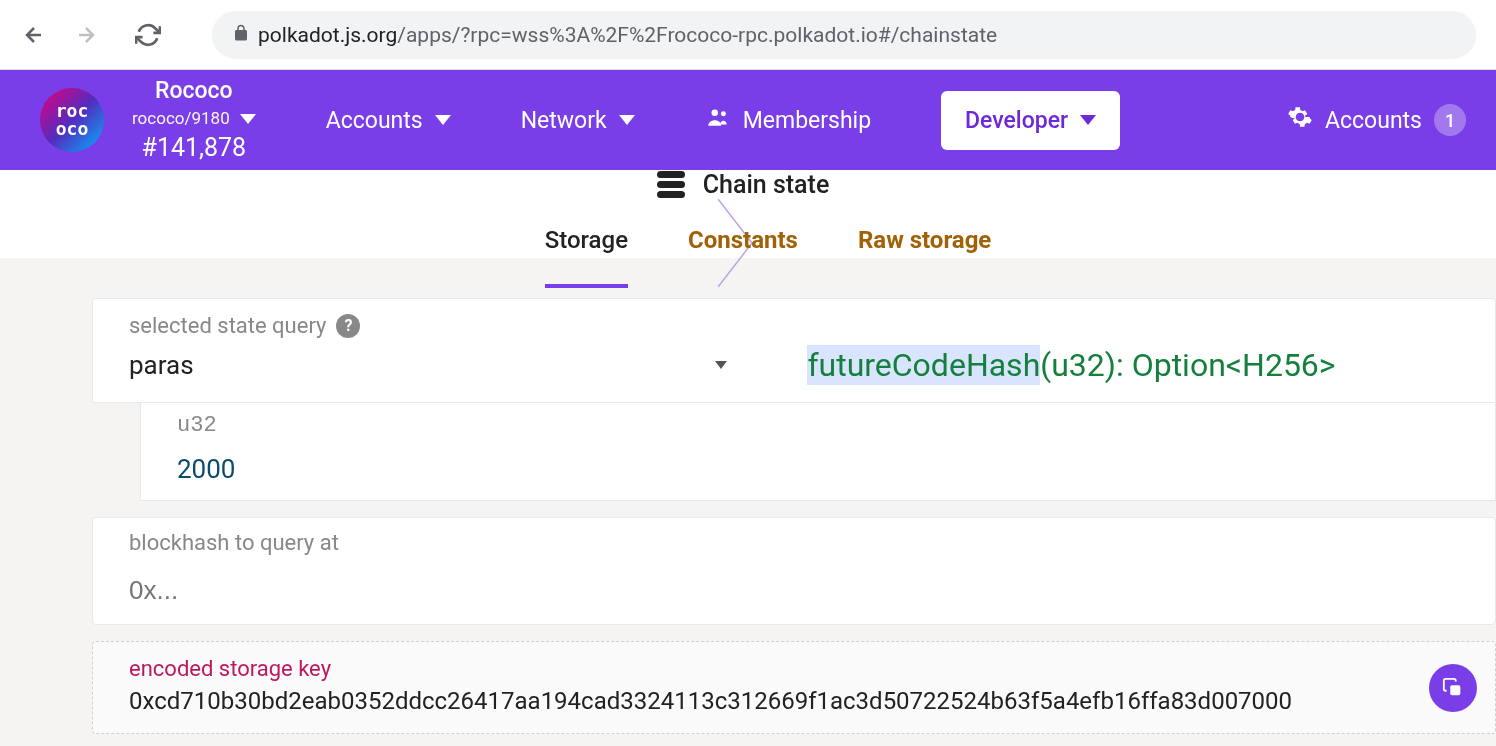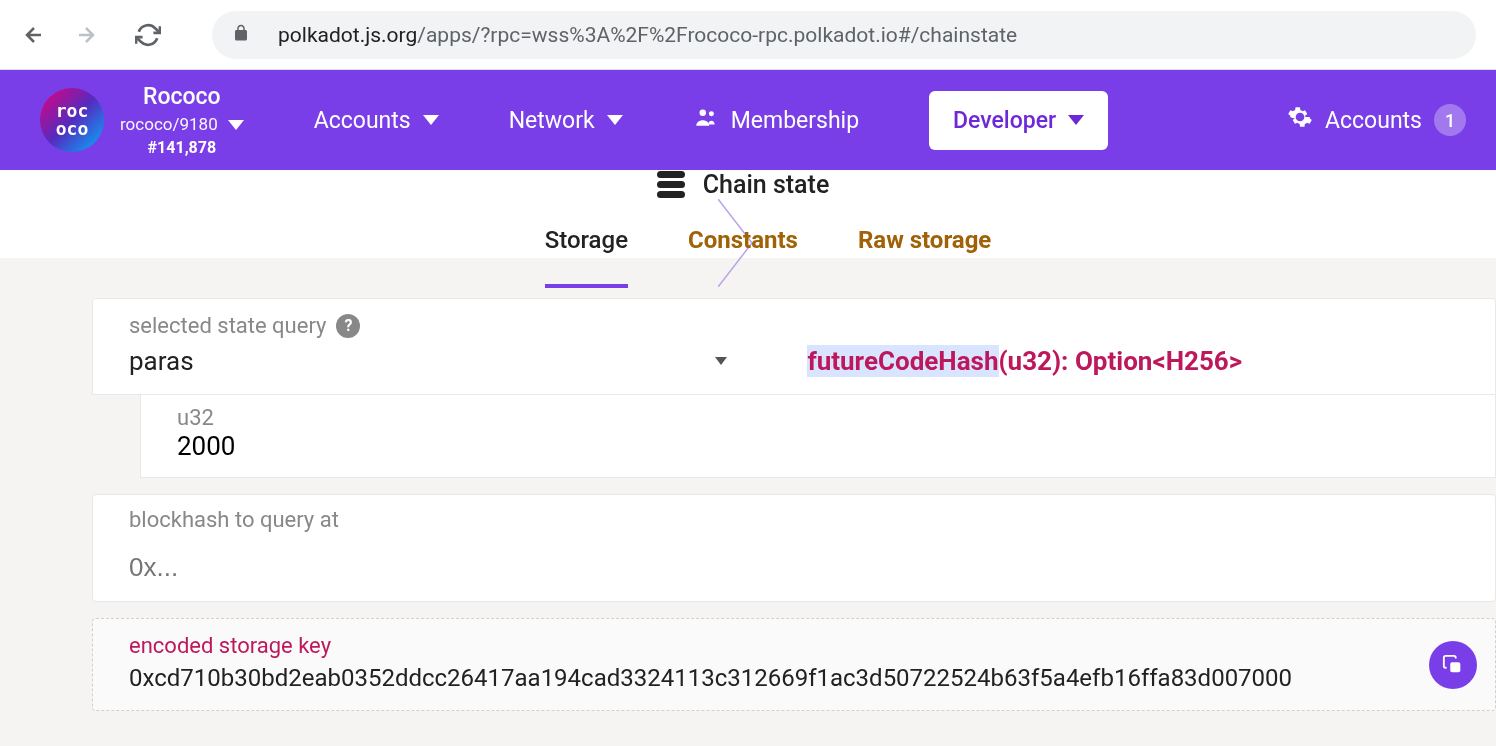--- a/index.html
+++ b/index.html
@@ -4,33 +4,33 @@
   <style>
     * { margin: 0; padding: 0; box-sizing: border-box; }
     body { font-family: -apple-system, BlinkMacSystemFont, "Segoe UI", Roboto, sans-serif; background: #f5f4f3; }
     
     
     .browser-bar { display: flex; align-items: center; height: 70px; padding: 0 20px; background: #fff; border-bottom: 1px solid #e0e0e0; gap: 20px; }
     .nav-arrows { display: flex; gap: 24px; align-items: center; }
     .nav-arrow { width: 28px; height: 28px; display: flex; align-items: center; justify-content: center; color: #5f6368; cursor: pointer; }
     .nav-arrow.disabled { color: #bdc1c6; }
     .reload-btn { width: 28px; height: 28px; display: flex; align-items: center; justify-content: center; color: #5f6368; cursor: pointer; margin-left: 10px; }
-    .address-bar { flex: 1; display: flex; align-items: center; background: #f1f3f4; border-radius: 30px; height: 48px; padding: 0 20px; margin-left: 30px; gap: 28px; font-size: 20px; }
+    .address-bar { flex: 1; display: flex; align-items: center; background: #f1f3f4; border-radius: 30px; height: 48px; padding: 0 20px; margin-left: 30px; gap: 8px; font-size: 20px; }
     .lock-icon { color: #5f6368; }
     .url { color: #5f6368; font-size: 21px; }
     .url .domain { color: #202124; }
     
     
     .top-nav { display: flex; align-items: center; height: 100px; background: #7a3ee8; color: #fff; padding: 0 30px 0 0; }
-    .logo-block { display: flex; align-items: center; gap: 16px; padding: 0 20px 0 40px; }
+    .logo-block { display: flex; align-items: center; gap: 28px; padding: 0 20px 0 40px; }
     .logo-circle { width: 64px; height: 64px; border-radius: 50%; background: linear-gradient(135deg, #e6007a 0%, #552bbf 50%, #00b2ff 100%); display: flex; flex-direction: column; align-items: center; justify-content: center; font-family: monospace; font-size: 18px; font-weight: bold; color: #fff; line-height: 1; }
     .logo-text { display: flex; flex-direction: column; align-items: center; font-size: 20px; line-height: 1.4; }
     .logo-chain-row { display: flex; align-items: center; gap: 10px; }
     .logo-chain { font-size: 17px; opacity: 0.95; }
-    .logo-block-num { font-size: 16px; font-weight: 700; }
+    .logo-block-num { font-size: 25px; font-weight: 400; }
     .logo-name { font-size: 23px; font-weight: 500; }
     .top-nav-items { display: flex; align-items: center; gap: 70px; margin-left: 50px; }
     .nav-item { display: flex; align-items: center; gap: 12px; font-size: 23px; cursor: pointer; font-weight: 400; }
     .nav-item.active { background: #fff; color: #6d28d9; border-radius: 6px; padding: 16px 24px; font-weight: 500; }
     .caret-down { display: inline-block; width: 0; height: 0; border-left: 8px solid transparent; border-right: 8px solid transparent; border-top: 10px solid currentColor; }
     .settings-block { margin-left: auto; display: flex; align-items: center; gap: 12px; font-size: 23px; }
     .badge { width: 32px; height: 32px; border-radius: 50%; background: rgba(255,255,255,0.3); display: flex; align-items: center; justify-content: center; font-size: 18px; font-weight: 500; }
     
     
     .sub-nav { display: flex; align-items: center; height: 88px; background: #fff; flex-direction: column; }
@@ -44,27 +44,27 @@
     .tab.active { color: #222; font-weight: 500; }
     .tab.active::after { content: ""; position: absolute; bottom: -30px; left: 0; width: 100%; height: 4px; background: #7a3ee8; }
     
     
     .content { padding: 40px 0 0 92px; }
     .query-card { background: #fff; border: 1px solid #e8e8e8; border-radius: 4px 4px 0 0; padding: 14px 36px 18px; }
     .card-label { display: flex; align-items: center; gap: 10px; color: #888; font-size: 22px; margin-bottom: 8px; }
     .help-circle { width: 24px; height: 24px; border-radius: 50%; background: #888; color: #fff; display: inline-flex; align-items: center; justify-content: center; font-size: 16px; font-weight: bold; }
     .query-row { display: flex; align-items: center; gap: 40px; text-align: center; }
     .module-select { flex: 0 0 48%; display: flex; align-items: center; justify-content: space-between; font-size: 26px; color: #222; cursor: pointer; padding-right: 40px; }
-    .method-display { font-size: 26px; color: #be185d; font-weight: bold; }
+    .method-display { font-size: 32px; color: #15803d; }
     .method-name-hl { background: #d9e5ff; padding: 1px 0; }
     .caret-tiny { width: 0; height: 0; border-left: 6px solid transparent; border-right: 6px solid transparent; border-top: 8px solid #555; }
     
     .param-card { background: #fff; border: 1px solid #e8e8e8; border-top: none; padding: 10px 36px 16px; margin-left: 48px; }
-    .param-label { color: #888; font-size: 22px; margin-bottom: 1px; }
-    .param-value { font-size: 26px; color: #000000; }
+    .param-label { color: #888; font-size: 22px; margin-bottom: 16px; font-family: Liberation Mono, monospace; }
+    .param-value { font-size: 26px; color: #0c4a6e; }
     
     .blockhash-card { background: #fff; border: 1px solid #e8e8e8; border-radius: 4px; padding: 12px 36px 18px; margin-top: 16px; }
     .blockhash-label { color: #888; font-size: 22px; margin-bottom: 20px; }
     .blockhash-input { font-size: 26px; color: #b8b8b8; width: 100%; border: none; outline: none; }
     
     .encoded-card { background: #fafafa; border: 1px dashed #d0d0d0; border-radius: 4px; padding: 14px 36px 18px; margin-top: 16px; position: relative; }
     .encoded-label { color: #be185d; font-size: 22px; margin-bottom: 6px; }
     .encoded-value { font-size: 24px; color: #222; word-break: break-all; padding-right: 60px; }
     .copy-btn { position: absolute; right: 18px; top: 50%; transform: translateY(-50%); width: 48px; height: 48px; border-radius: 50%; background: #7a3ee8; display: flex; align-items: center; justify-content: center; cursor: pointer; }
   </style>

